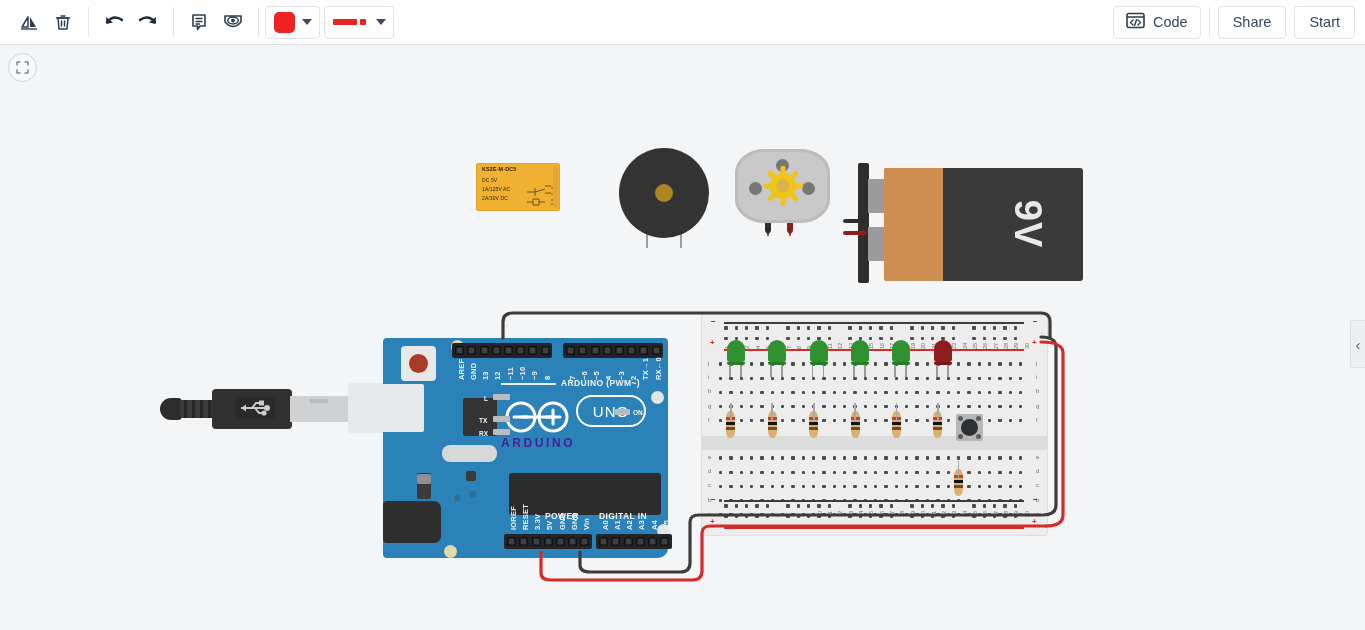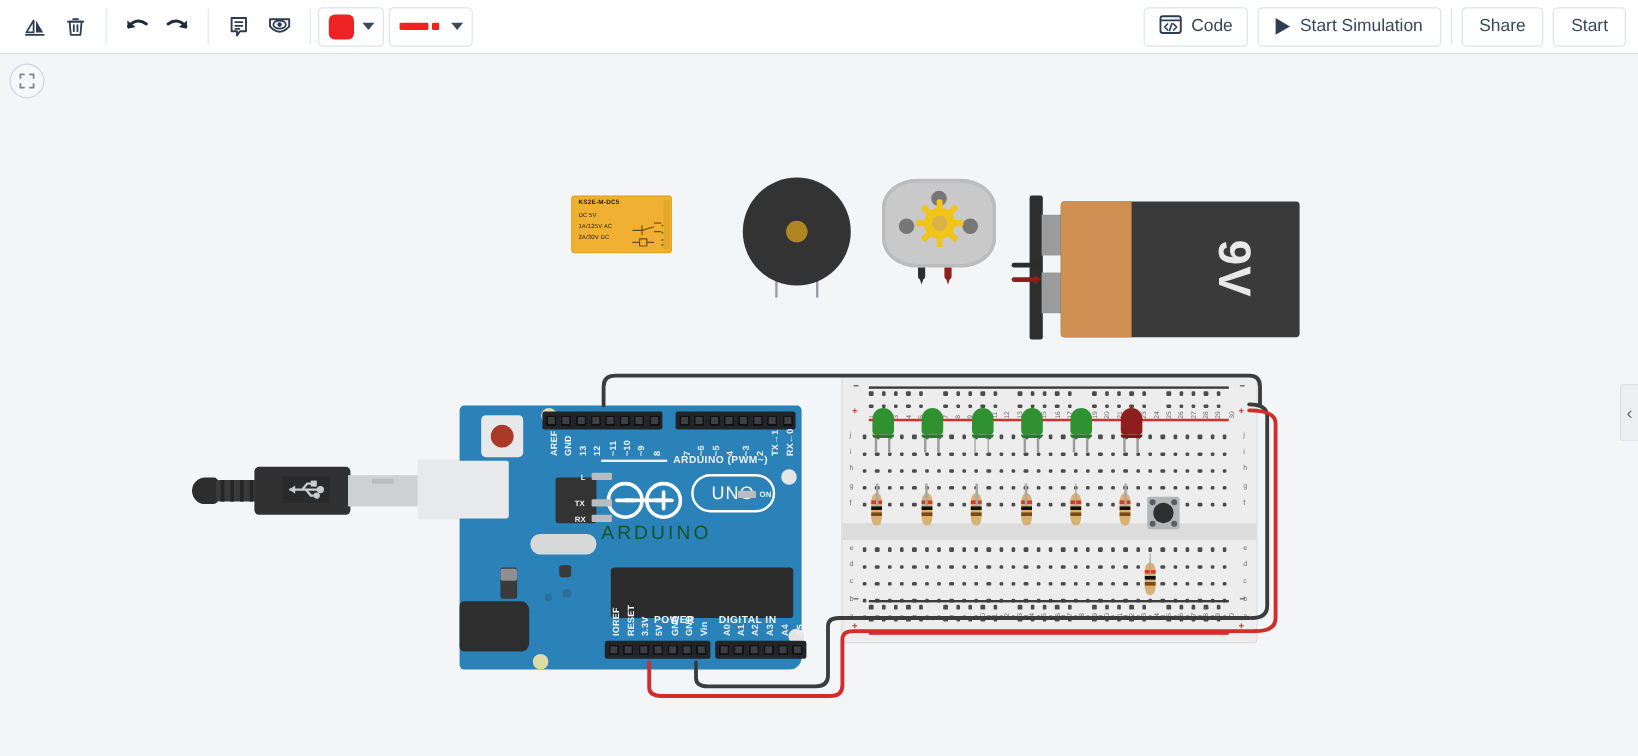--- a/index.html
+++ b/index.html
@@ -148,21 +148,21 @@
   .hdr i { width: 9px; height: 9px; margin-left: 3.2px; background: #3c4044; box-shadow: inset 0 0 0 1.6px #111; border-radius: 1px; }
   .hdr.bottom i { margin-top: 0px; }
 
   .pinlbl { position: absolute; color: #eef2f5; font-size: 7.5px; font-weight: bold;
     transform-origin: left top; transform: rotate(-90deg); white-space: nowrap; letter-spacing: .2px; }
   .grouplbl { position: absolute; color: #eef2f5; font-size: 8.5px; font-weight: bold; letter-spacing: .4px; white-space: nowrap; }
   .grpline { position: absolute; height: 1.5px; background: #eef2f5; }
   .ledlbl { position: absolute; color: #eef2f5; font-size: 6.5px; font-weight: bold; }
   .ledbar { position: absolute; width: 17px; height: 6px; background: #b9bdc0; border-radius: 1px; }
   .logo-inf { position: absolute; left: 120px; top: 62px; }
-  .logo-txt { position: absolute; left: 118px; top: 98px; color: #14532d; font-size: 16px; font-weight: normal; letter-spacing: 2.6px; }
+  .logo-txt { position: absolute; left: 118px; top: 98px; color: #4c1d95; font-size: 12px; font-weight: bold; letter-spacing: 2.6px; }
   .uno-oval { position: absolute; left: 193px; top: 57px; width: 70px; height: 32px; border: 2px solid #fff; border-radius: 16px;
     display: flex; align-items: center; justify-content: center; color: #fff; font-size: 15px; letter-spacing: 1px; }
 
   
   .bb { position: absolute; left: 702px; top: 269px; width: 345px; height: 221px; background: #ededed; border-radius: 2px; box-shadow: 0 0 0 1px #dedede; }
   .bb-gutter { position: absolute; left: 0; width: 345px; height: 14px; background: #dcdcdc; }
   .bb-hole { position: absolute; width: 3.4px; height: 3.4px; background: #4c4c4c; border-radius: 1px; }
   .bb-rail-line { position: absolute; height: 1.1px; }
   .bb-num { position: absolute; color: #6e6e6e; font-size: 5.6px; transform-origin: left top; transform: rotate(-90deg); }
   .bb-row { position: absolute; color: #6e6e6e; font-size: 6px; }
@@ -267,24 +267,20 @@
         <span>
           <svg width="19" height="17" viewBox="0 0 19 17">
             <rect x="1" y="1.5" width="17" height="14" rx="2" fill="none" stroke="#2e3d4f" stroke-width="1.6"></rect>
             <path d="M1 5 L18 5" stroke="#2e3d4f" stroke-width="1.5"></path>
             <path d="M7 8 L4.5 10.5 L7 13 M12 8 L14.5 10.5 L12 13 M10.6 7.6 L8.6 13.4" stroke="#2e3d4f" stroke-width="1.4" fill="none" stroke-linecap="round" stroke-linejoin="round"></path>
           </svg>
         </span>
         <span>Code</span>
       </button>
 
-      <button class="btn">
-        <span class="play-tri"></span>
-        <span>Start Simulation</span>
-      </button>
 
       <div class="tb-sep" style="margin:0 8px;"></div>
 
       <button class="btn">
         <span>Share</span>
       </button>
       <button class="btn">
         <span>Start</span>
       </button>
     </div>

